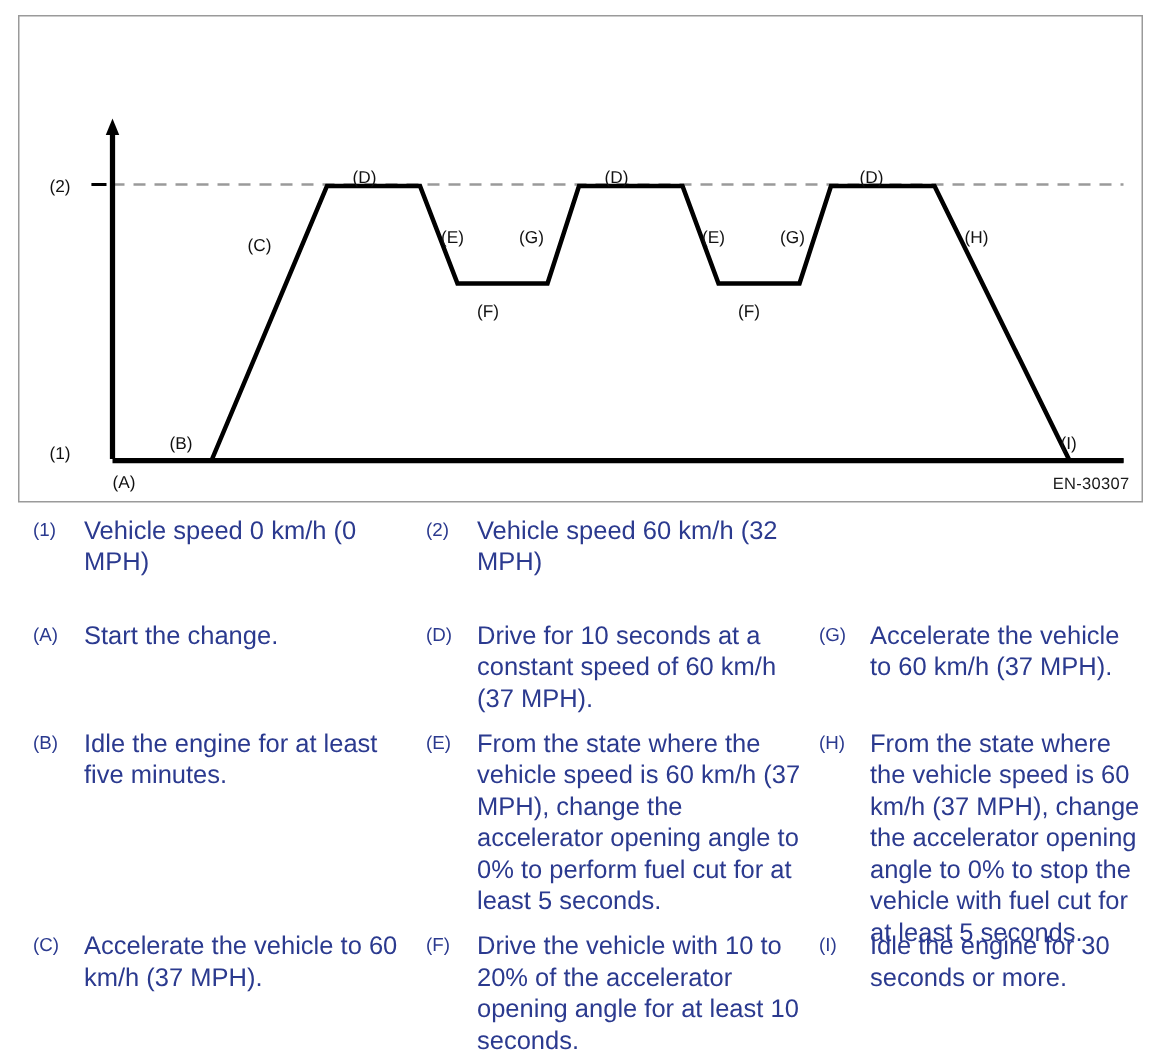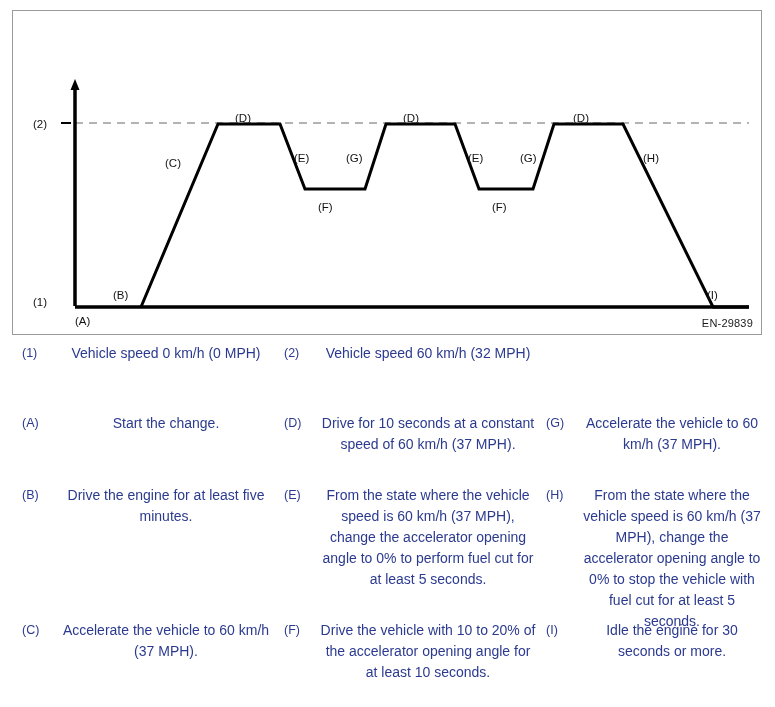--- a/index.html
+++ b/index.html
@@ -80,23 +80,22 @@
     font-size: 12.5px;
     line-height: 21px;
   }
 
   .legend-cell .text {
     position: absolute;
     left: 34px;
     top: 0;
     right: 6px;
     color: #2b3a8f;
-    font-size: 14px;
+    font-size: 17px;
     line-height: 21px;
-    text-align: center;
   }
 
   
   .col-a { left: 10px;  width: 260px; }
   .col-b { left: 272px; width: 260px; }
   .col-c { left: 534px; width: 224px; }
 
   
   text.lbl {
     font-family: "Liberation Sans", sans-serif;
@@ -136,21 +135,21 @@
       <text class="lbl" x="333" y="151">(G)</text>
       <text class="lbl" x="390" y="111">(D)</text>
       <text class="lbl" x="455" y="151">(E)</text>
       <text class="lbl" x="479" y="200">(F)</text>
       <text class="lbl" x="507" y="151">(G)</text>
       <text class="lbl" x="560" y="111">(D)</text>
       <text class="lbl" x="630" y="151">(H)</text>
       <text class="lbl" x="694" y="288">(I)</text>
     </svg>
 
-    <div class="fig-code">EN-29839</div>
+    <div class="fig-code">EN-30307</div>
   </div>
 
   <div class="legend">
 
     <div class="legend-row" style="top:0px; height:52px;">
       <div class="legend-cell col-a" style="top:0;">
         <span class="marker">(1)</span>
         <span class="text">Vehicle speed 0 km/h (0 MPH)</span>
       </div>
       <div class="legend-cell col-b" style="top:0;">
@@ -170,21 +169,21 @@
       </div>
       <div class="legend-cell col-c" style="top:0;">
         <span class="marker">(G)</span>
         <span class="text">Accelerate the vehicle to 60 km/h (37 MPH).</span>
       </div>
     </div>
 
     <div class="legend-row" style="top:142px; height:135px;">
       <div class="legend-cell col-a" style="top:0;">
         <span class="marker">(B)</span>
-        <span class="text">Drive the engine for at least five minutes.</span>
+        <span class="text">Idle the engine for at least five minutes.</span>
       </div>
       <div class="legend-cell col-b" style="top:0;">
         <span class="marker">(E)</span>
         <span class="text">From the state where the vehicle speed is 60 km/h (37 MPH), change the accelerator opening angle to 0% to perform fuel cut for at least 5 seconds.</span>
       </div>
       <div class="legend-cell col-c" style="top:0;">
         <span class="marker">(H)</span>
         <span class="text">From the state where the vehicle speed is 60 km/h (37 MPH), change the accelerator opening angle to 0% to stop the vehicle with fuel cut for at least 5 seconds.</span>
       </div>
     </div>

